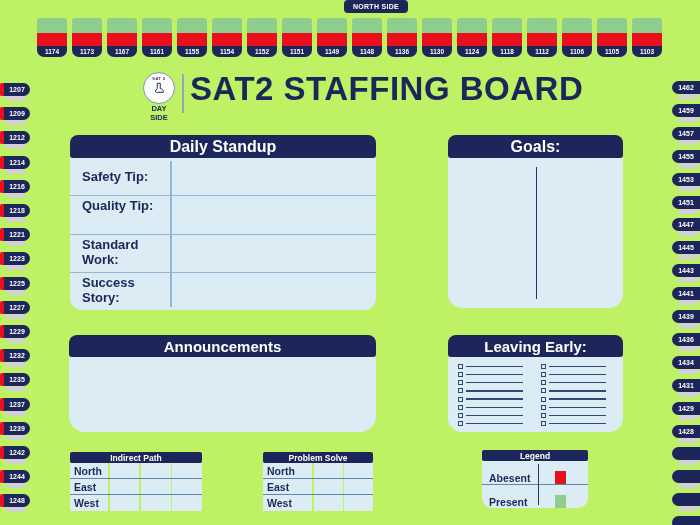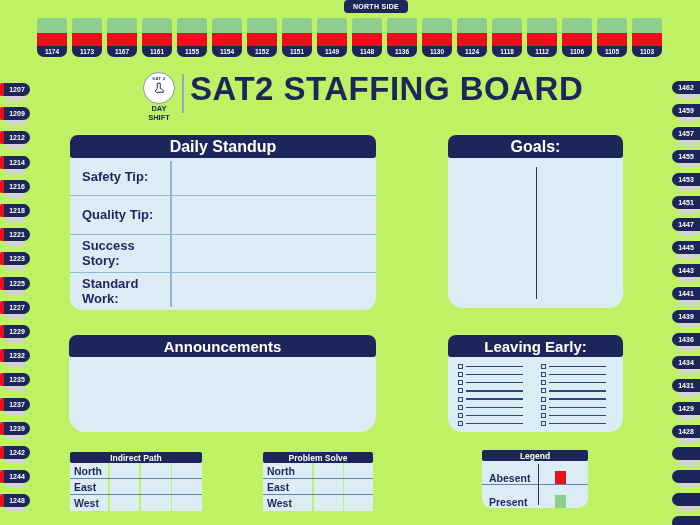--- a/index.html
+++ b/index.html
@@ -58,21 +58,21 @@
     display:flex; align-items:center; justify-content:center; }
   .pbody { background:var(--panel-blue,#dcecf5); position:relative; }
 
   .ds { left:70px; top:135px; width:306px; }
   .ds .phead { height:23px; font-size:16px; border-radius:8px 8px 3px 3px; }
   .ds-body { height:152px; border-radius:0 0 12px 12px; display:flex;
     flex-direction:column; }
   .ds-vline { position:absolute; left:100px; top:3px; bottom:3px; width:1.5px;
     background:var(--line-light,#8fb8d4); }
   .ds-row { flex:1; display:flex; }
-  .ds-row.bt { border-top:1.5px solid var(--line-light,#8fb8d4); }
+  .ds-row.bt { border-top:1.5px solid var(--line-light,#8fb8d4);flex-direction:column; }
   .ds-label { width:100px; padding:2px 10px 2px 12px; font-size:13px;
     font-weight:bold; color:var(--navy,#1d265a); display:flex; align-items:center;
     line-height:1.2; }
   .ds-value { flex:1; }
 
   .goals { left:448px; top:135px; width:175px; }
   .goals .phead { height:23px; font-size:16px; border-radius:8px 8px 3px 3px; }
   .goals-body { height:150px; border-radius:0 0 14px 14px; display:flex; }
   .goals-line { position:absolute; left:50%; top:9px; height:132px; width:1.5px;
     background:var(--line-dark,#27355f); }
@@ -262,43 +262,43 @@
     </div>
 
   <div class="logo">
     <div class="logo-circle">
       <div class="logo-arc">SAT 2</div>
       <svg class="logo-boot" width="15" height="15" viewBox="0 0 20 20">
         <path d="M7 3 h4 v7 c2 .5 4 1.5 4 3 v2 H6 c-1 0 -1.5 -.8 -1.5 -1.8 l2.5 -3.2 z" fill="none" stroke="#1d265a" stroke-width="1.3" stroke-linejoin="round"></path>
       </svg>
     </div>
     <div class="logo-day">DAY</div>
-    <div class="logo-day">SHIFT</div>
+    <div class="logo-day">SIDE</div>
   </div>
   <div class="hdr-sep"></div>
   <h1 class="title">SAT2 STAFFING BOARD</h1>
 
   <section class="panel ds">
     <div class="phead">Daily Standup</div>
     <div class="pbody ds-body">
       <div class="ds-vline"></div>
     <div class="ds-row">
           <div class="ds-label">Safety Tip:</div>
           <div class="ds-value"></div>
         </div>
         <div class="ds-row bt">
           <div class="ds-label">Quality Tip:</div>
           <div class="ds-value"></div>
         </div>
         <div class="ds-row bt">
+          <div class="ds-label">Standard Work:</div>
+          <div class="ds-value"></div>
+        </div>
+        <div class="ds-row bt">
           <div class="ds-label">Success Story:</div>
-          <div class="ds-value"></div>
-        </div>
-        <div class="ds-row bt">
-          <div class="ds-label">Standard Work:</div>
           <div class="ds-value"></div>
         </div>
       </div>
   </section>
 
   <section class="panel goals">
     <div class="phead">Goals:</div>
     <div class="pbody goals-body">
       <div class="goals-half"></div>
       <div class="goals-line"></div>

